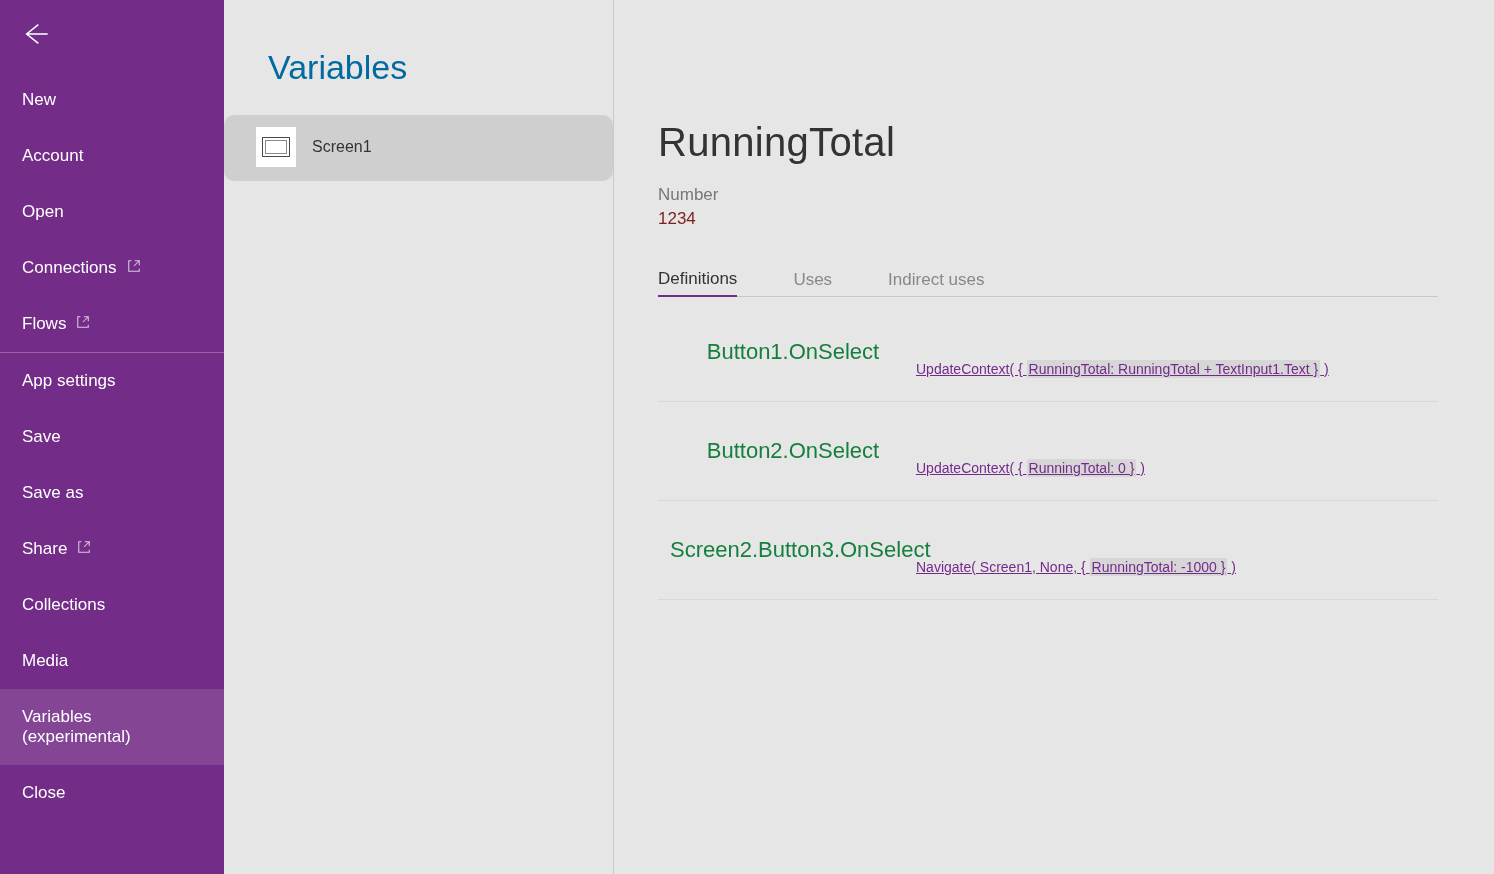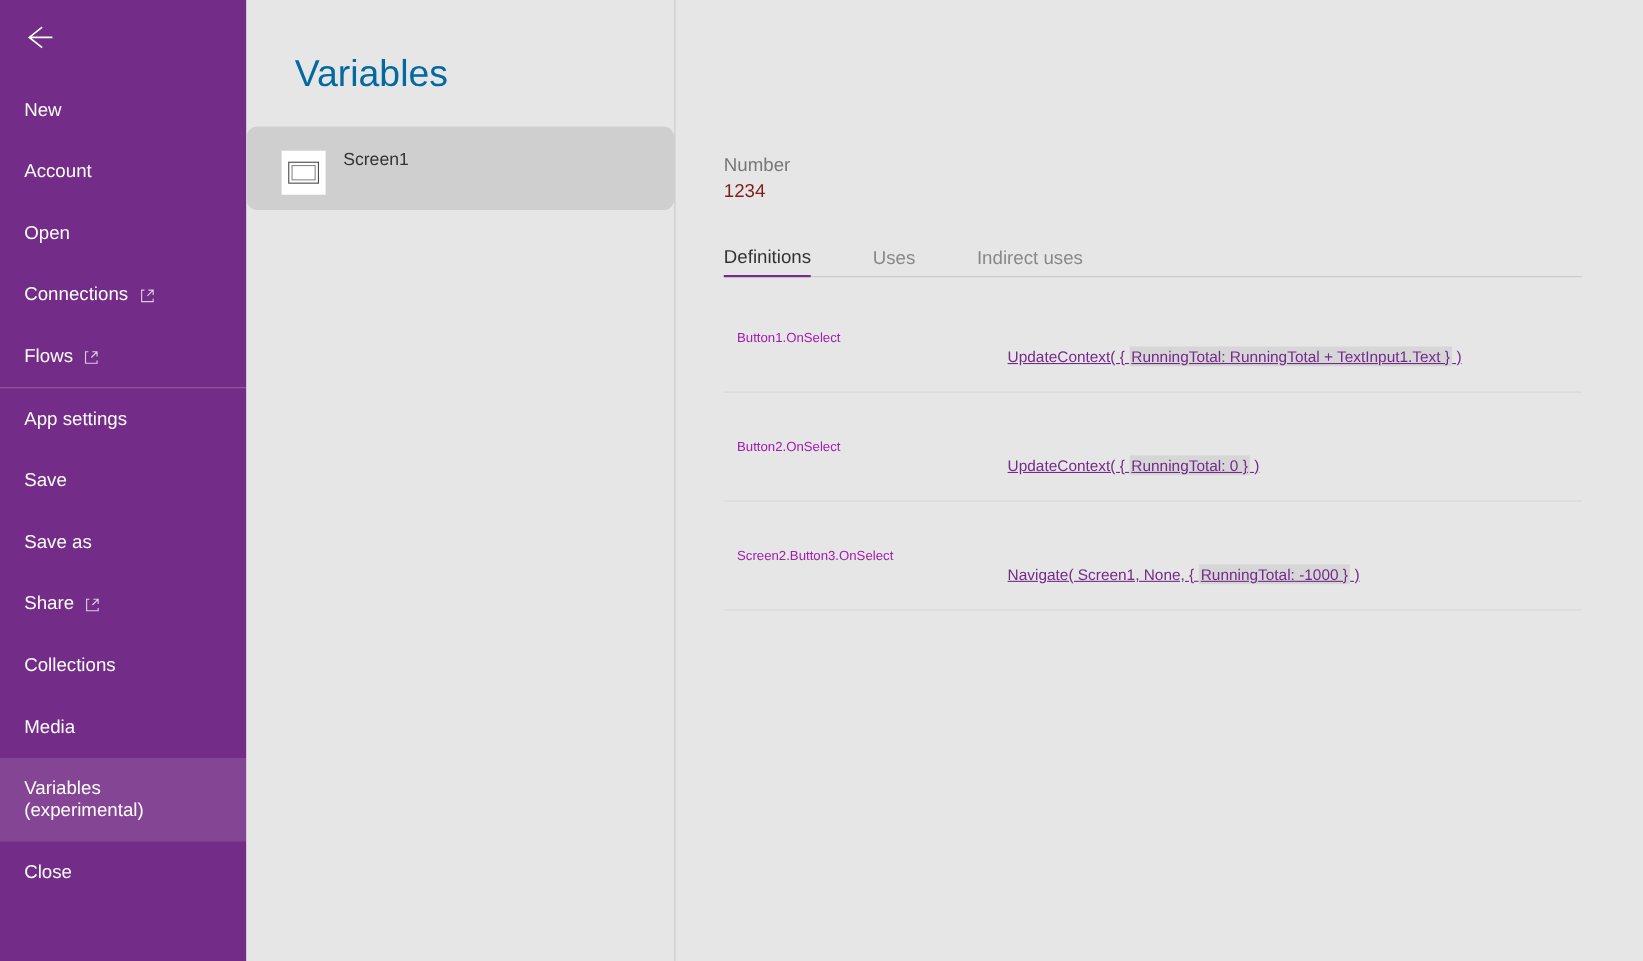--- a/index.html
+++ b/index.html
@@ -26,21 +26,21 @@
   padding: 18px 22px 18px 22px;
   height: 72px;
   display: flex;
   align-items: center;
 }
 .back-btn svg { width: 28px; height: 28px; }
 .nav-item {
   padding: 18px 22px;
   cursor: pointer;
   display: flex;
-  align-items: center;
+  align-items: flex-start;
   gap: 10px;
 }
 .nav-item.active { background: rgba(255,255,255,0.12); }
 .nav-sep { border-top: 1px solid rgba(255,255,255,0.25); }
 .ext-icon { width: 14px; height: 14px; opacity: 0.75; }
 
 
 .mid {
   width: 390px;
   background: #e6e6e6;
@@ -49,22 +49,23 @@
 }
 .mid-title {
   font-size: 34px;
   font-weight: 300;
   color: #0369a1;
   padding: 0 44px 28px 44px;
 }
 .screen-list {}
 .screen-item {
   display: flex;
+  align-items: center;
   gap: 16px;
-  padding: 22px 18px 14px 32px;
+  padding: 12px 18px 14px 32px;
   background: #cfcfcf;
   cursor: pointer;
   border-radius: 10px;
 }
 .screen-thumb {
   width: 40px;
   height: 40px;
   background: #fff;
   display: flex;
   align-items: center;
@@ -119,22 +120,23 @@
 
 .rows { margin-top: 6px; }
 .row {
   display: flex;
   align-items: center;
   padding: 24px 12px;
   border-bottom: 1px solid #d8d8d8;
 }
 .row-source {
   width: 246px;
-  font-size: 12px;
-  color: #a21caf;
+  font-size: 22px;
+  color: #15803d;
+  text-align: center;
 }
 .row-formula {
   font-size: 14px;
   color: #742a8a;
   text-decoration: underline;
   margin-top: 34px;
 }
 .row-formula .hl {
   background: #d6d6d6;
   padding: 1px 2px;
@@ -209,20 +211,21 @@
       <div class="screen-item">
         <div class="screen-thumb">
           <div class="screen-thumb-inner"></div>
         </div>
         <div class="screen-label">Screen1</div>
       </div>
     </div>
 </div>
 
 <div class="detail">
+  <div class="var-name">RunningTotal</div>
   <div class="var-type">Number</div>
   <div class="var-value">1234</div>
 
   <div class="tabs" id="tabs">
       <div class="tab active">Definitions</div>
       <div class="tab">Uses</div>
       <div class="tab">Indirect uses</div>
     </div>
 
   <div class="rows" id="rows">

